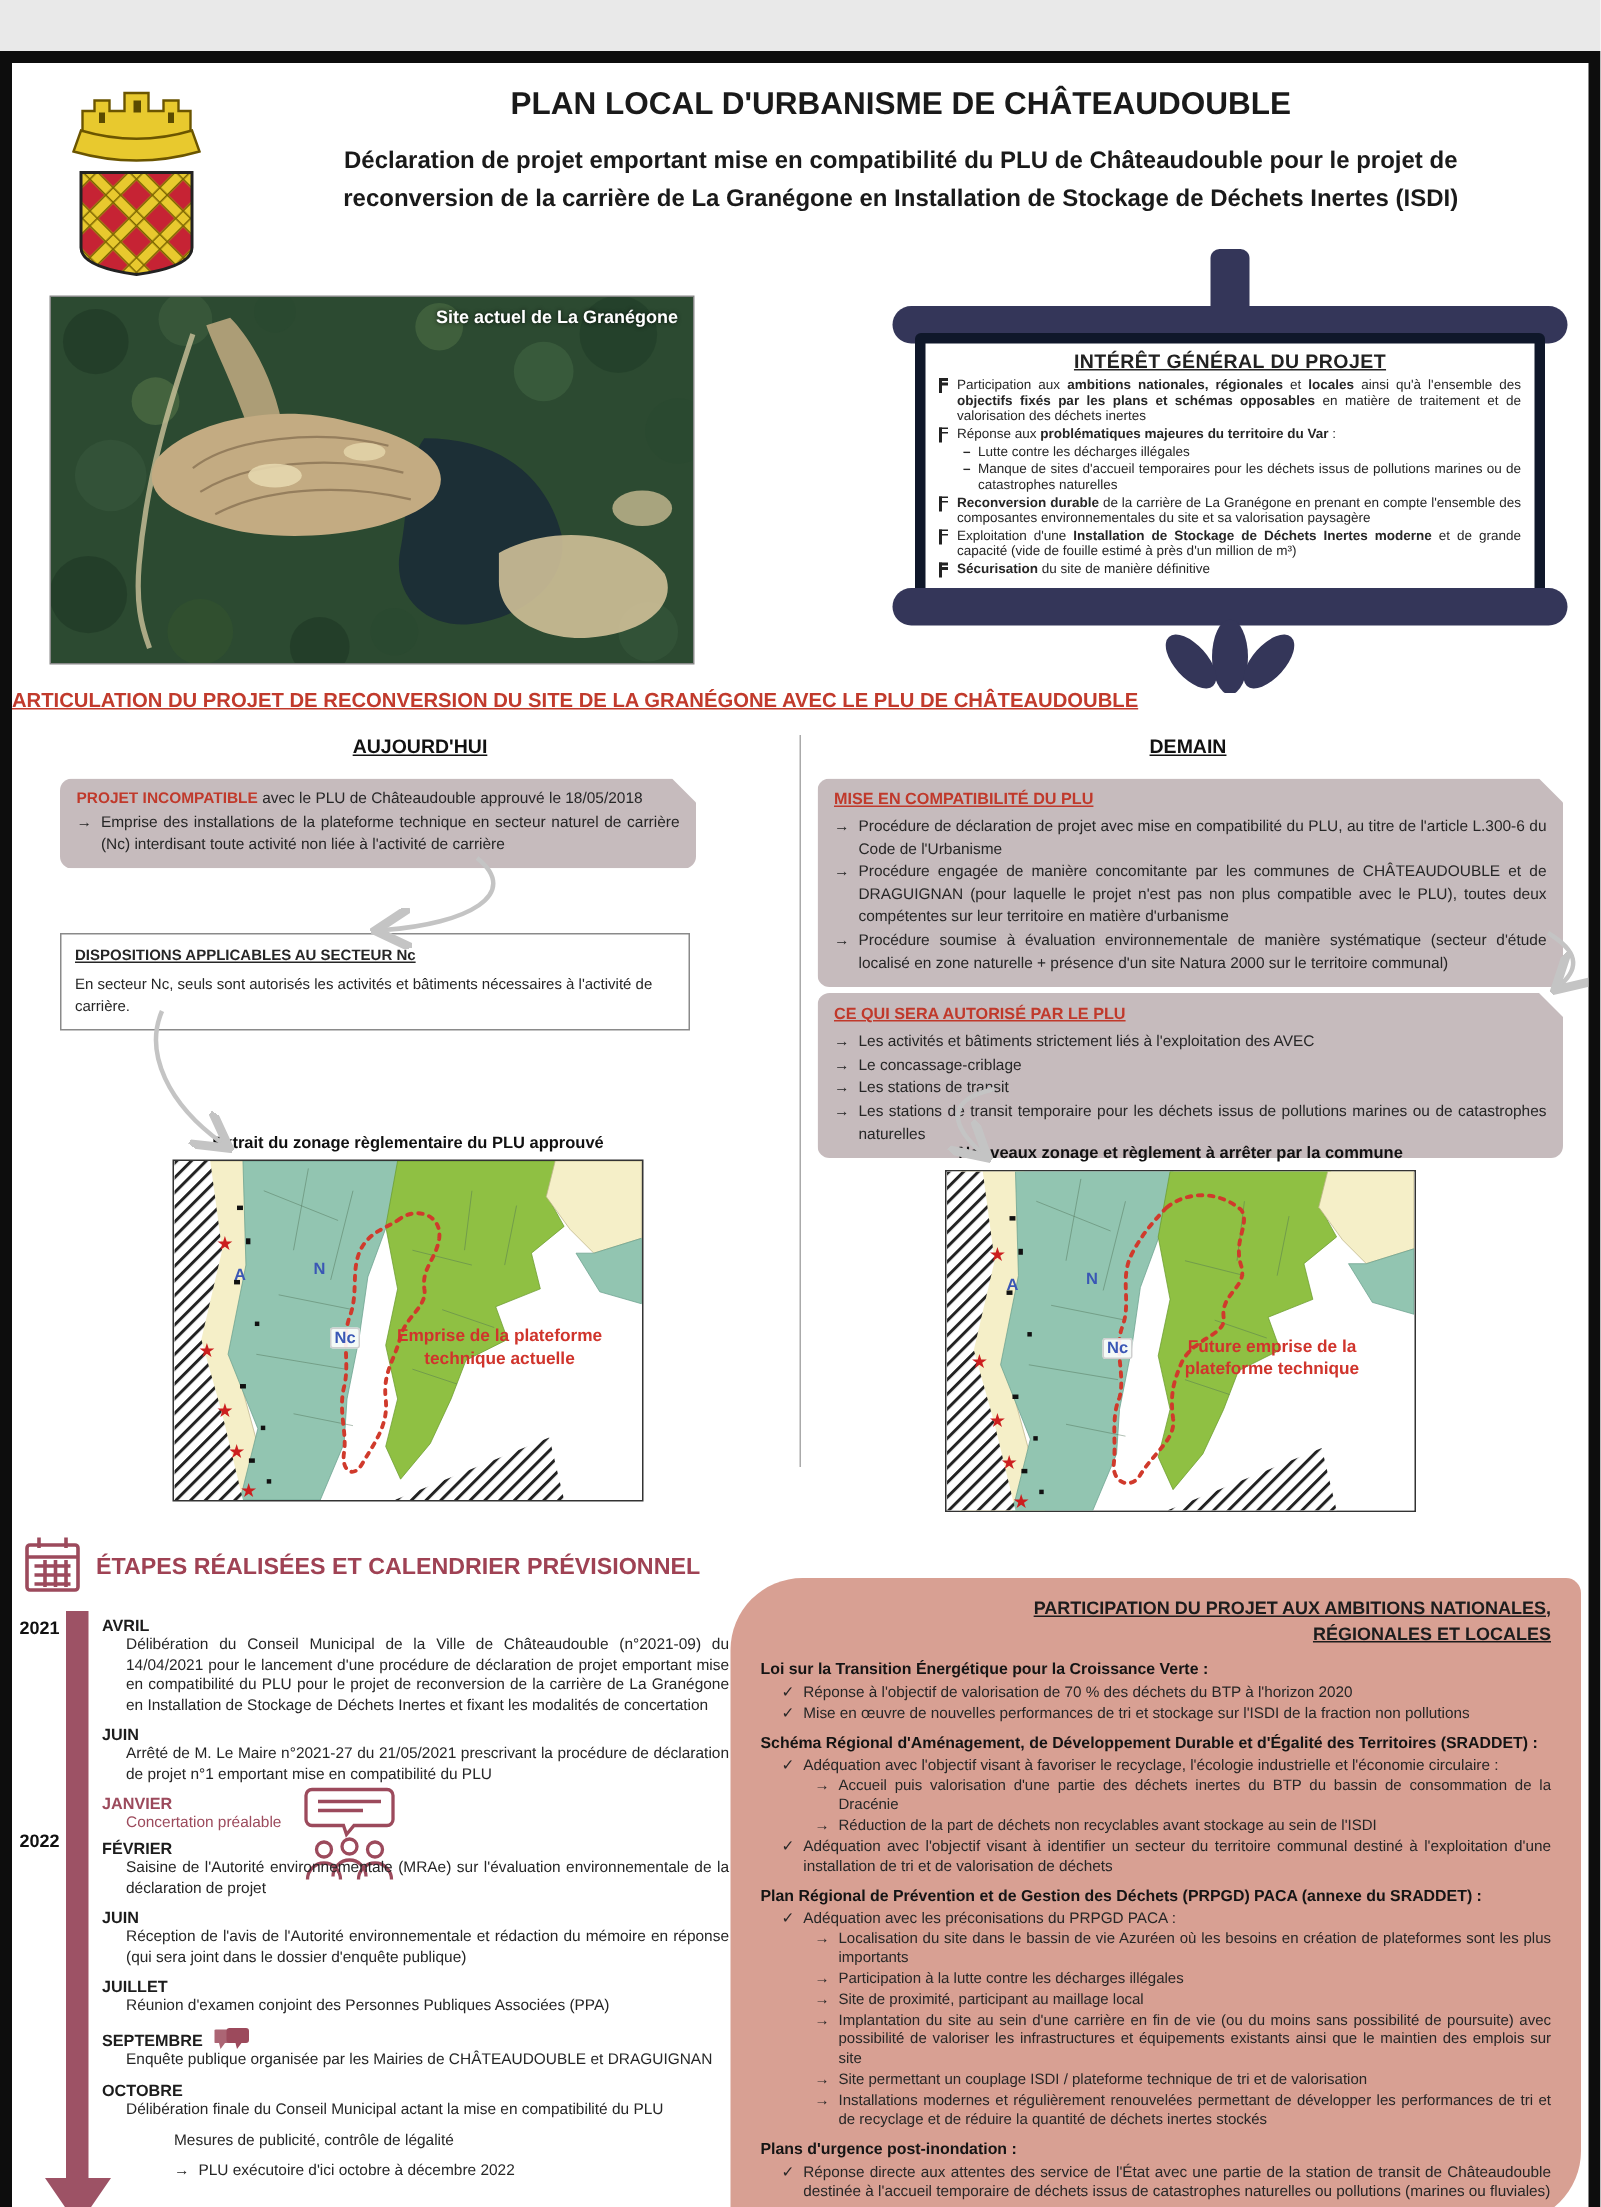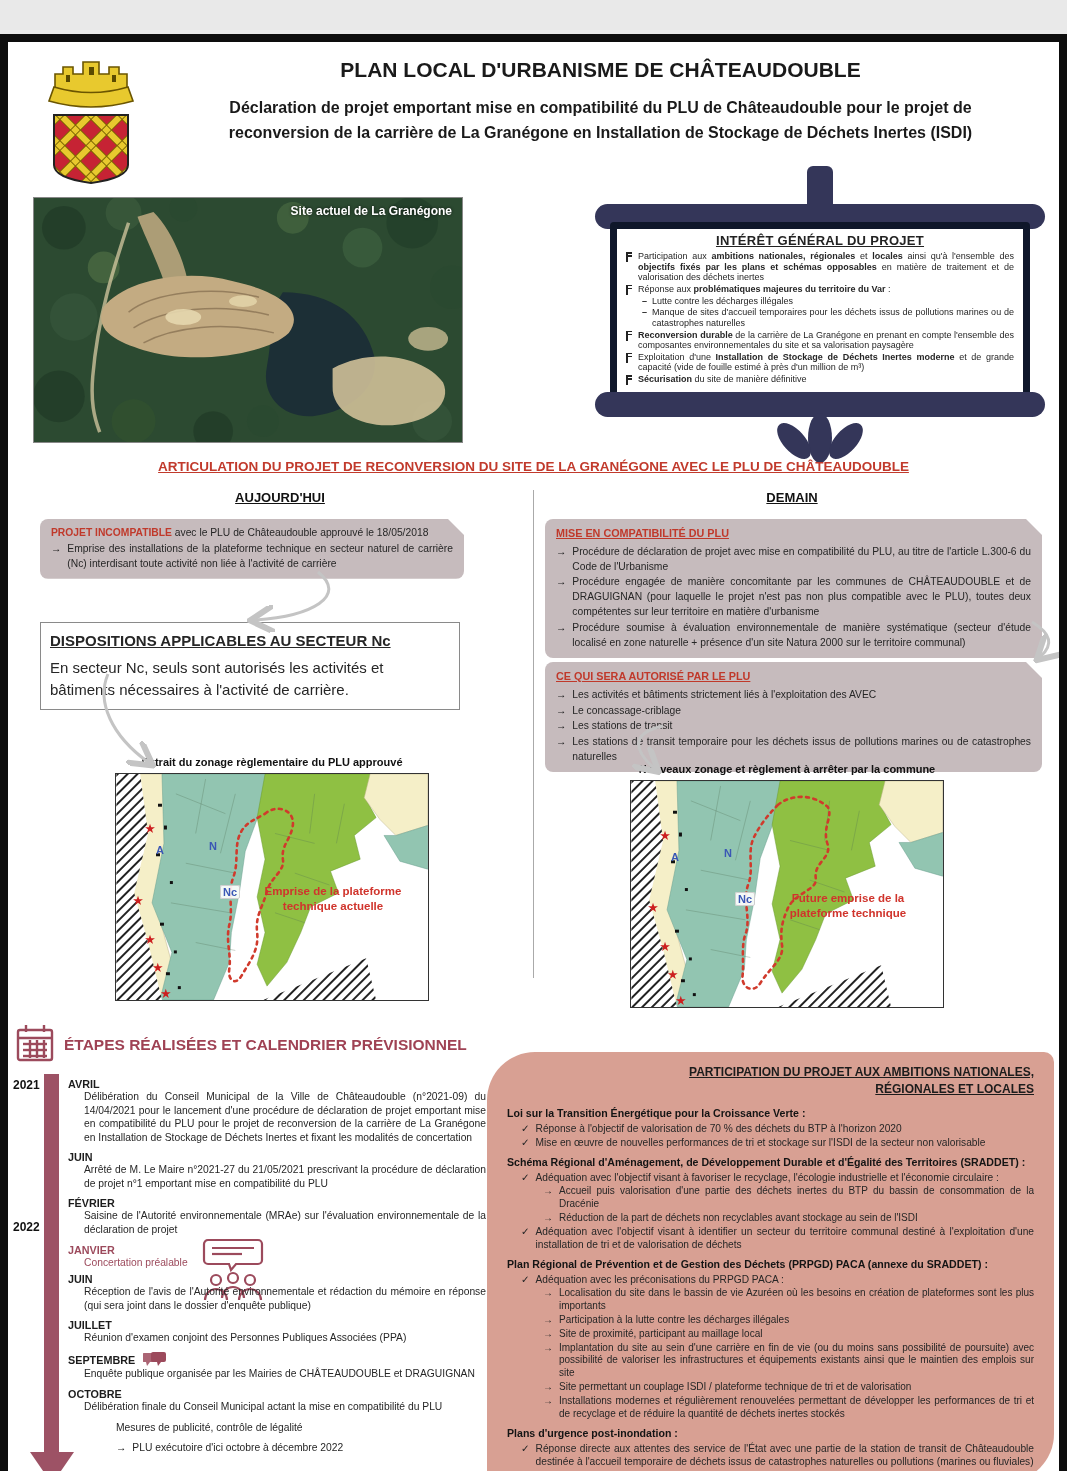--- a/index.html
+++ b/index.html
@@ -26,37 +26,37 @@
   .bb-title { text-align:center; font-size:13px; font-weight:bold; text-decoration:underline; color:#222; margin-bottom:3px; letter-spacing:.3px; }
   .bb-item { display:flex; font-size:9px; line-height:1.18; text-align:justify; margin-bottom:1px; }
   .bb-item .txt { flex:1; }
   .bb-item.sub { margin-left:16px; }
   .flag { width:8px; min-width:8px; height:10px; position:relative; margin:1px 4px 0 0; }
   .flag::before { content:""; position:absolute; left:0; top:0; height:10px; width:1.6px; background:#222; }
   .flag::after { content:""; position:absolute; left:0; top:0; width:6px; height:1.6px; background:#222; box-shadow:0 3px 0 #222; }
   .dash-glyph { margin:0 5px 0 0; font-weight:bold; }
 
   
-  .artic-title { position:absolute; left:0; top:417px; width:100%; text-align:center; font-size:13.5px; font-weight:bold; color:#c13a2c; text-decoration:underline; }
+  .artic-title { position:absolute; left:0; top:417px; width:100%; font-size:13.5px; font-weight:bold; color:#c13a2c; text-decoration:underline; }
   .col-divider { position:absolute; left:525px; top:448px; width:1px; height:488px; background:#aaa; }
   .col-head { position:absolute; top:448px; font-size:13px; font-weight:bold; text-decoration:underline; text-align:center; color:#111; }
   .col-head.left { left:32px; width:480px; }
   .col-head.right { left:537px; width:494px; }
 
   .graybox { background:#c6bbbd; border-radius:8px; clip-path:polygon(0 0, calc(100% - 16px) 0, 100% 16px, 100% 100%, 0 100%); padding:7px 11px; font-size:10.3px; line-height:1.45; text-align:justify; }
   .gb-left { position:absolute; left:32px; top:477px; width:424px; }
   .gb-compat { position:absolute; left:537px; top:477px; width:497px; }
   .gb-allowed { position:absolute; left:537px; top:620px; width:497px; }
   .gb-red-label { color:#c0392b; font-weight:bold; }
   .gb-title { color:#c0392b; font-weight:bold; text-decoration:underline; text-align:left; font-size:10.8px; margin-bottom:3px; }
   .arrow-row { display:flex; margin-top:1px; }
   .arrow-row .glyph { margin-right:6px; font-weight:bold; }
   .arrow-row .txt { flex:1; text-align:justify; }
 
-  .dispobox { position:absolute; left:32px; top:580px; width:420px; background:#fff; border:1px solid #8a8a8a; padding:7px 9px; font-size:15px; line-height:1.5; }
+  .dispobox { position:absolute; left:32px; top:580px; width:420px; background:#fff; border:1px solid #8a8a8a; padding:7px 9px; font-size:10px; line-height:1.5; }
   .dispo-title { font-weight:bold; text-decoration:underline; margin-bottom:4px; }
 
   .map-caption { position:absolute; width:314px; text-align:center; font-size:11px; font-weight:bold; color:#111; }
   .mc-left { left:107px; top:714px; }
   .mc-right { left:622px; top:721px; }
   .mapbox { position:absolute; width:314px; height:228px; border:1.5px solid #333; background:#fff; }
   .map-left { left:107px; top:731px; }
   .map-right { left:622px; top:738px; }
   .mapbox svg { display:block; width:100%; height:100%; }
   .zl { position:absolute; font-weight:bold; color:#3a57b5; font-size:11px; }
@@ -369,42 +369,42 @@
 
   <div class="tl-entries">
     <div class="tl-entry">
       <div class="tl-month">AVRIL</div>
       <div class="tl-text">Délibération du Conseil Municipal de la Ville de Châteaudouble (n°2021-09) du 14/04/2021 pour le lancement d'une procédure de déclaration de projet emportant mise en compatibilité du PLU pour le projet de reconversion de la carrière de La Granégone en Installation de Stockage de Déchets Inertes et fixant les modalités de concertation</div>
     </div>
     <div class="tl-entry">
       <div class="tl-month">JUIN</div>
       <div class="tl-text">Arrêté de M. Le Maire n°2021-27 du 21/05/2021 prescrivant la procédure de déclaration de projet n°1 emportant mise en compatibilité du PLU</div>
     </div>
-    <div class="tl-entry">
-      <div class="tl-month">FÉVRIER</div>
-      <div class="tl-text">Saisine de l'Autorité environnementale (MRAe) sur l'évaluation environnementale de la déclaration de projet</div>
-    </div>
     <div class="tl-entry" style="margin-bottom:4px;">
       <div class="tl-month hl">JANVIER</div>
       <div class="tl-text hl">Concertation préalable</div>
       <svg class="concert-icon" viewBox="0 0 74 68">
         <g stroke="#9c4a5c" stroke-width="2.2" fill="none">
           <path d="M12,2 h50 a4,4 0 0 1 4,4 v16 a4,4 0 0 1 -4,4 h-22 l-5,6 -2,-6 h-21 a4,4 0 0 1 -4,-4 v-16 a4,4 0 0 1 4,-4 z"></path>
           <line x1="16" y1="10" x2="58" y2="10"></line>
             <line x1="16" y1="16" x2="46" y2="16"></line>
           <circle cx="20" cy="42" r="5"></circle>
             <circle cx="37" cy="40" r="5"></circle>
             <circle cx="54" cy="42" r="5"></circle>
           <path d="M9,62 a11,11 0 0 1 22,0"></path>
             <path d="M26,60 a11,11 0 0 1 22,0"></path>
             <path d="M43,62 a11,11 0 0 1 22,0"></path>
         </g>
       </svg>
     </div>
     <div class="tl-entry">
+      <div class="tl-month">FÉVRIER</div>
+      <div class="tl-text">Saisine de l'Autorité environnementale (MRAe) sur l'évaluation environnementale de la déclaration de projet</div>
+    </div>
+    <div class="tl-entry">
       <div class="tl-month">JUIN</div>
       <div class="tl-text">Réception de l'avis de l'Autorité environnementale et rédaction du mémoire en réponse (qui sera joint dans le dossier d'enquête publique)</div>
     </div>
     <div class="tl-entry">
       <div class="tl-month">JUILLET</div>
       <div class="tl-text">Réunion d'examen conjoint des Personnes Publiques Associées (PPA)</div>
     </div>
     <div class="tl-entry">
       <div class="tl-month"><span>SEPTEMBRE</span><svg class="enquete-icon" viewBox="0 0 24 15">
             <g fill="#9c4a5c">
@@ -431,21 +431,21 @@
       <span>RÉGIONALES ET LOCALES</span>
     </div>
 
     <div class="pb-head">Loi sur la Transition Énergétique pour la Croissance Verte :</div>
     <div class="check-row">
         <span class="glyph">✓</span>
         <span class="txt">Réponse à l'objectif de valorisation de 70 % des déchets du BTP à l'horizon 2020</span>
       </div>
     <div class="check-row">
         <span class="glyph">✓</span>
-        <span class="txt">Mise en œuvre de nouvelles performances de tri et stockage sur l'ISDI de la secteur non valorisable</span>
+        <span class="txt">Mise en œuvre de nouvelles performances de tri et stockage sur l'ISDI de la fraction non pollutions</span>
       </div>
 
     <div class="pb-head">Schéma Régional d'Aménagement, de Développement Durable et d'Égalité des Territoires (SRADDET) :</div>
     <div class="check-row">
         <span class="glyph">✓</span>
         <span class="txt">Adéquation avec l'objectif visant à favoriser le recyclage, l'écologie industrielle et l'économie circulaire :</span>
       </div>
     <div class="subarrow-row">
         <span class="glyph">→</span>
         <span class="txt">Accueil puis valorisation d'une partie des déchets inertes du BTP du bassin de consommation de la Dracénie</span>

